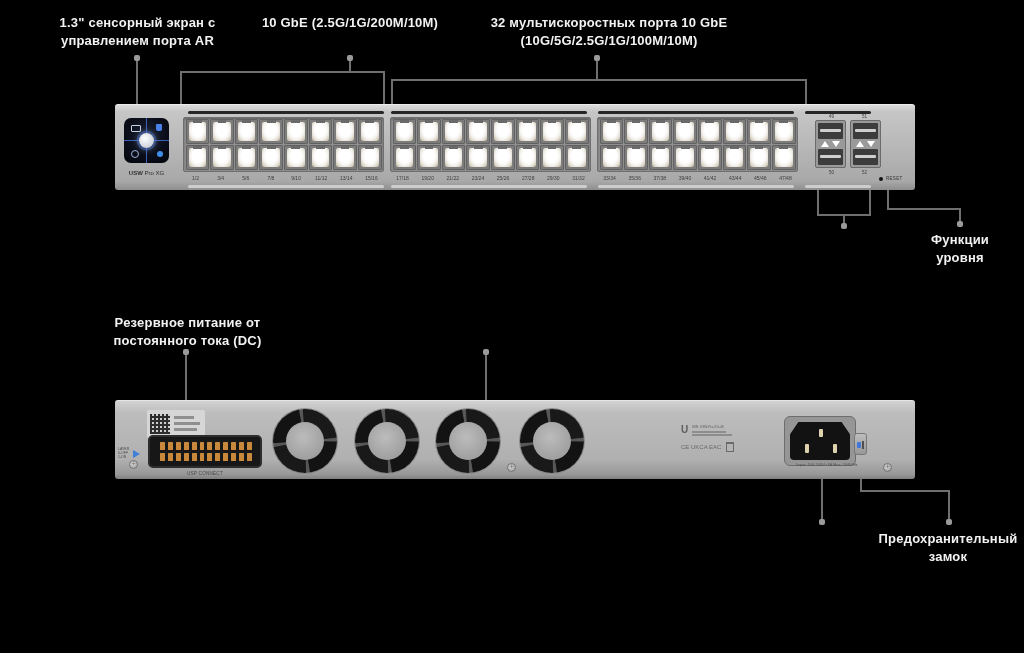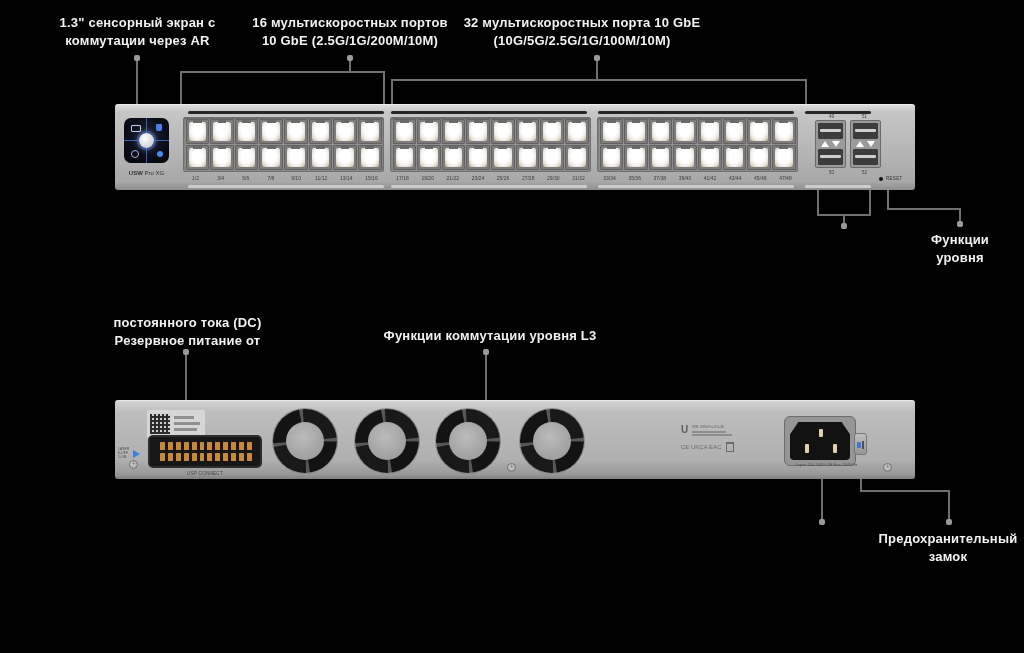--- a/index.html
+++ b/index.html
@@ -99,41 +99,37 @@
   #lock-slot .blue{position:absolute;left:2px;top:8px;width:4px;height:6px;background:#3f76d8;border-radius:1px;}
   #lock-slot .dark{position:absolute;left:7px;top:7px;width:2px;height:8px;background:#4f4f4f;}
 </style>
 </head>
 <body>
 
 <div id="stage">
 
   <div class="co-label" style="left:40px;top:14px;width:195px;">
     <div>1.3" сенсорный экран с</div>
-    <div>коммутации через AR</div>
+    <div>управлением порта AR</div>
   </div>
   <div class="co-label" style="left:250px;top:14px;width:200px;">
-    <div>16 мультискоростных портов</div>
     <div>10 GbE (2.5G/1G/200M/10M)</div>
   </div>
-  <div class="co-label" style="left:457px;top:14px;width:250px;">
+  <div class="co-label" style="left:484px;top:14px;width:250px;">
     <div>32 мультискоростных порта 10 GbE</div>
     <div>(10G/5G/2.5G/1G/100M/10M)</div>
   </div>
   <div class="co-label" style="left:910px;top:231px;width:100px;">
     <div>Функции</div>
     <div>уровня</div>
   </div>
 
   <div class="co-label" style="left:90px;top:314px;width:195px;">
+    <div>Резервное питание от</div>
     <div>постоянного тока (DC)</div>
-    <div>Резервное питание от</div>
-  </div>
-  <div class="co-label" style="left:365px;top:327px;width:250px;">
-    <div>Функции коммутации уровня L3</div>
   </div>
   <div class="co-label" style="left:868px;top:530px;width:160px;">
     <div>Предохранительный</div>
     <div>замок</div>
   </div>
 
   <div class="dot" style="left:134px;top:55px;"></div>
   <div class="ln" style="left:136px;top:61px;width:2px;height:43px;"></div>
 
   <div class="dot" style="left:347px;top:55px;"></div>

